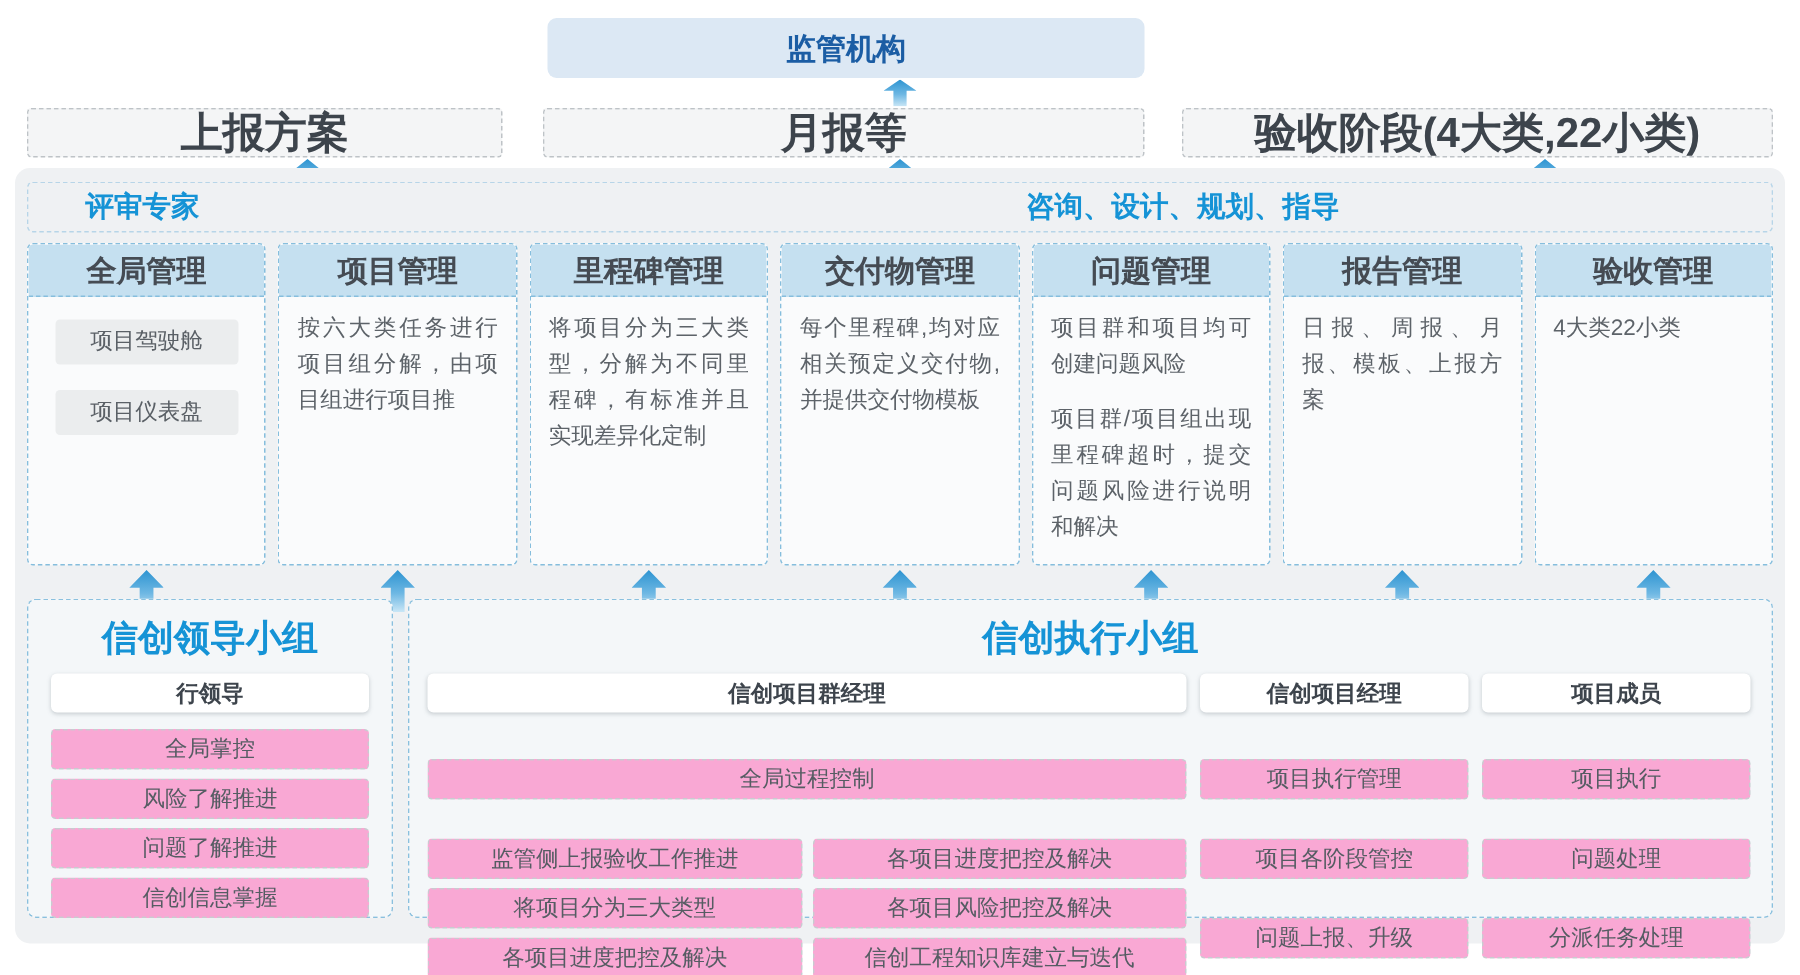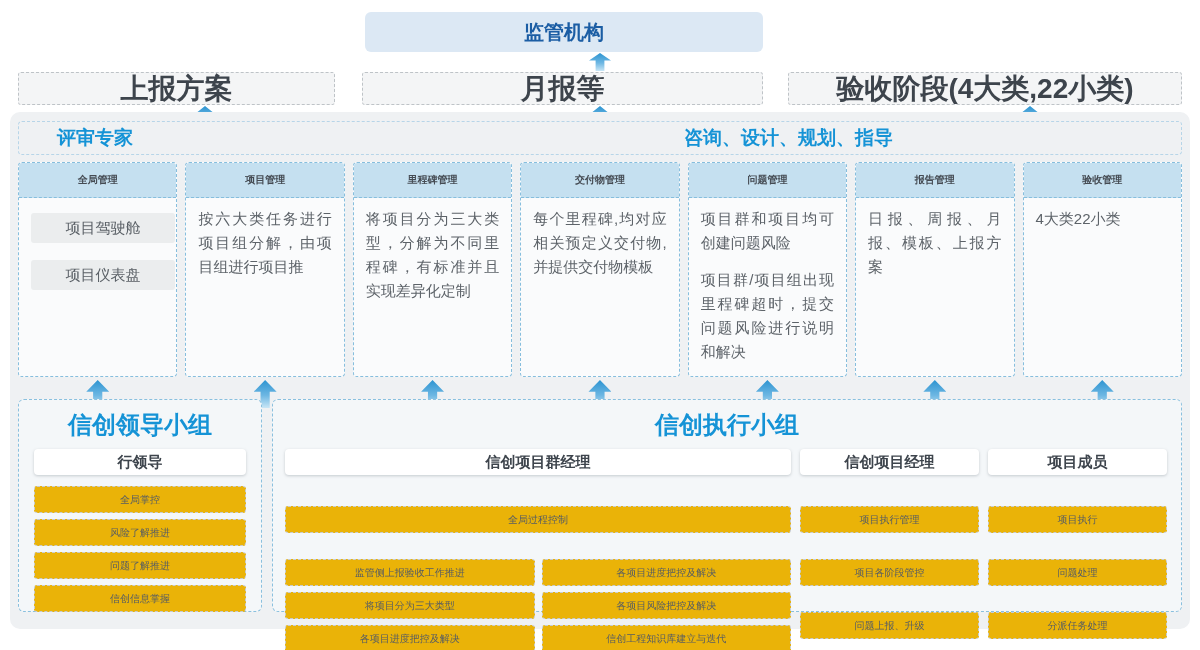--- a/index.html
+++ b/index.html
@@ -48,24 +48,24 @@
     color:#1593d6; font-size:19px; font-weight:bold; }
   .ph-left  { left:38px; }
   .ph-right { left:665px; }
 
   .cols { position:absolute; left:8px; top:50px; width:1164px; height:215px;
     display:flex; gap:8px; }
   .col { flex:1 1 0; border:1px dashed #86bedd; border-radius:4px;
     background:#fafbfc; display:flex; flex-direction:column; overflow:hidden; }
   .col-h { flex:0 0 35px; background:#c5e0f0; border-bottom:1px dashed #86bedd;
     display:flex; align-items:center; justify-content:center;
-    font-size:10px; font-weight:bold; color:#454b53; }
+    font-size:20px; font-weight:bold; color:#454b53; }
   .col-b { padding:9px 12px; font-size:15px; color:#5d6369; line-height:1.6;
     text-align:justify; text-justify:inter-ideograph; }
-  .pill { width:144px; height:30px; margin:6px auto 0; background:#ebedee;
+  .pill { width:122px; height:30px; margin:6px auto 0; background:#ebedee;
     border-radius:3px; display:flex; align-items:center; justify-content:center;
     font-size:15px; color:#5a6066; text-align:center; }
   .pill + .pill { margin-top:17px; }
   .para + .para { margin-top:13px; }
 
   .arrows7 { position:absolute; left:8px; top:268px; width:1164px; height:29px;
     display:flex; gap:8px; }
   .arrows7 .cell { flex:1 1 0; display:flex; justify-content:center; }
   .arrows7 .arrow { width:23px; height:28px; }
 
@@ -74,23 +74,23 @@
     display:flex; gap:10px; }
   .group-box { border:1px dashed #8ac0de; border-radius:6px; background:#f4f7f9; }
   .leader-box { flex:0 0 244px; }
   .exec-box   { flex:1 1 auto; }
   .gb-title { margin-top:9px; text-align:center;
     font-weight:bold; font-size:24px; color:#1593d6; }
   .white-bar { height:26px; background:#ffffff; border-radius:4px;
     box-shadow:0 1px 3px rgba(110,120,130,.35);
     display:flex; align-items:center; justify-content:center;
     font-size:15px; font-weight:bold; color:#3d444c; }
-  .d-item { height:27px; background:#eab308; border:1px dashed #c8ccd0;
+  .d-item { height:27px; background:#f9a8d4; border:1px dashed #c8ccd0;
     border-radius:3px; display:flex; align-items:center; justify-content:center;
-    font-size:10px; color:#565c63; }
+    font-size:15px; color:#565c63; }
   .leader-box .white-bar { margin:8px 15px 11px; }
   .leader-box .d-item { margin:0 15px 6px; }
   .leader-box .d-item:first-of-type { margin-top:0; }
 
   .exec-cols { display:flex; gap:9px; margin:8px 14px 0 12px; align-items:flex-start; }
   .grp { display:flex; flex-direction:column;gap:20px; }
   .grp .white-bar { margin-bottom:11px; }
   .grp .d-item { margin-bottom:6px; }
   .grp1 { flex:0 0 506px; }
   .grp2 { flex:1 1 0; }

